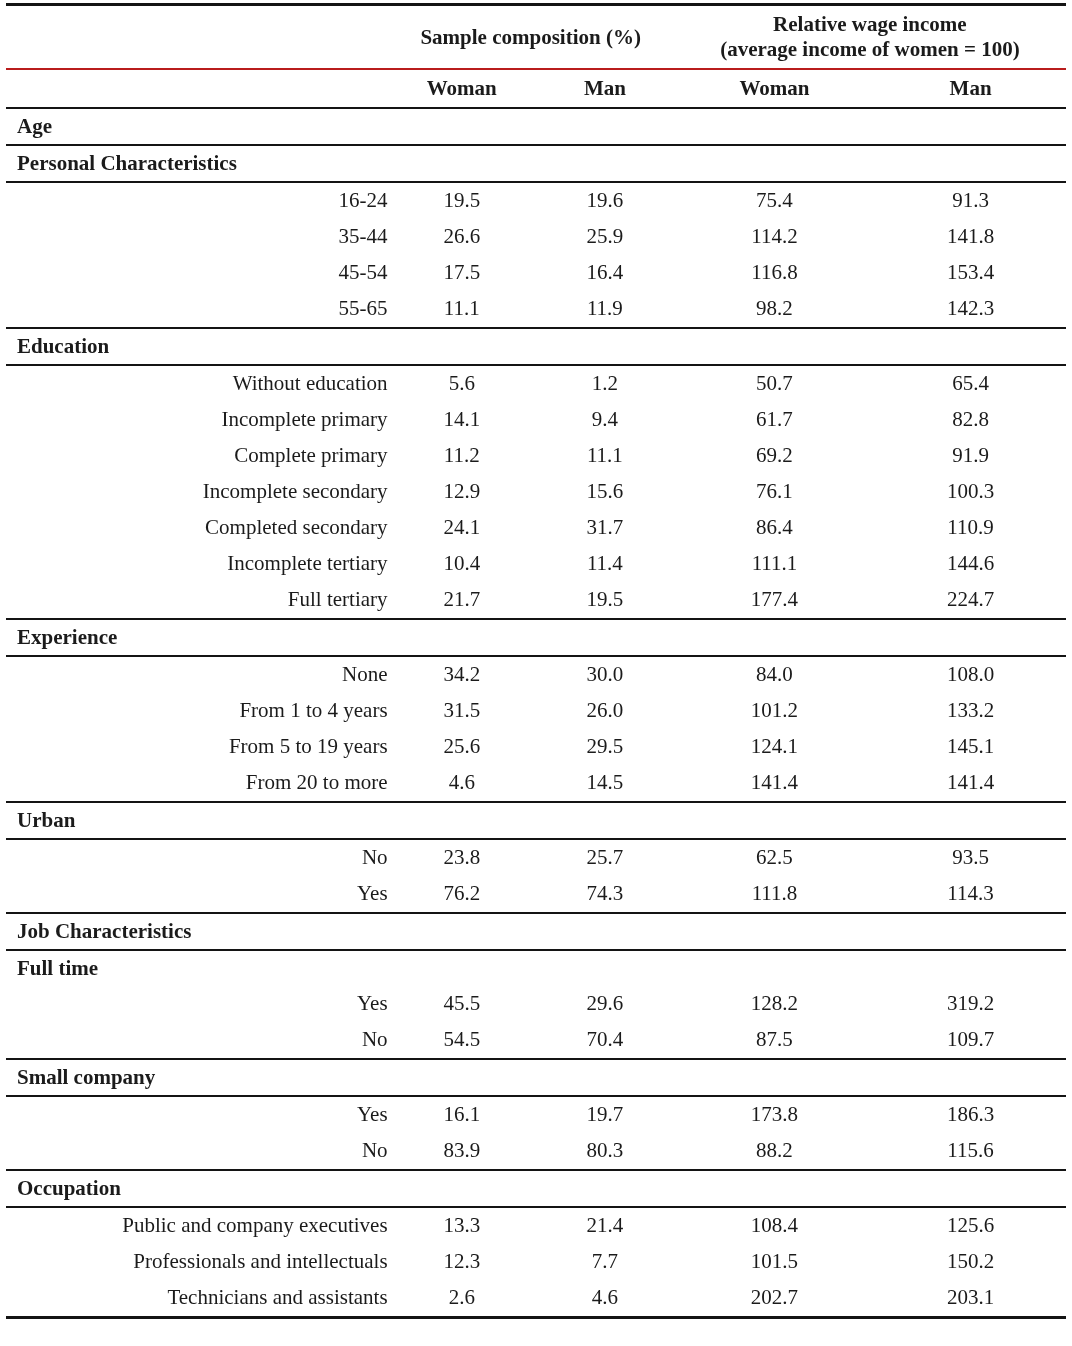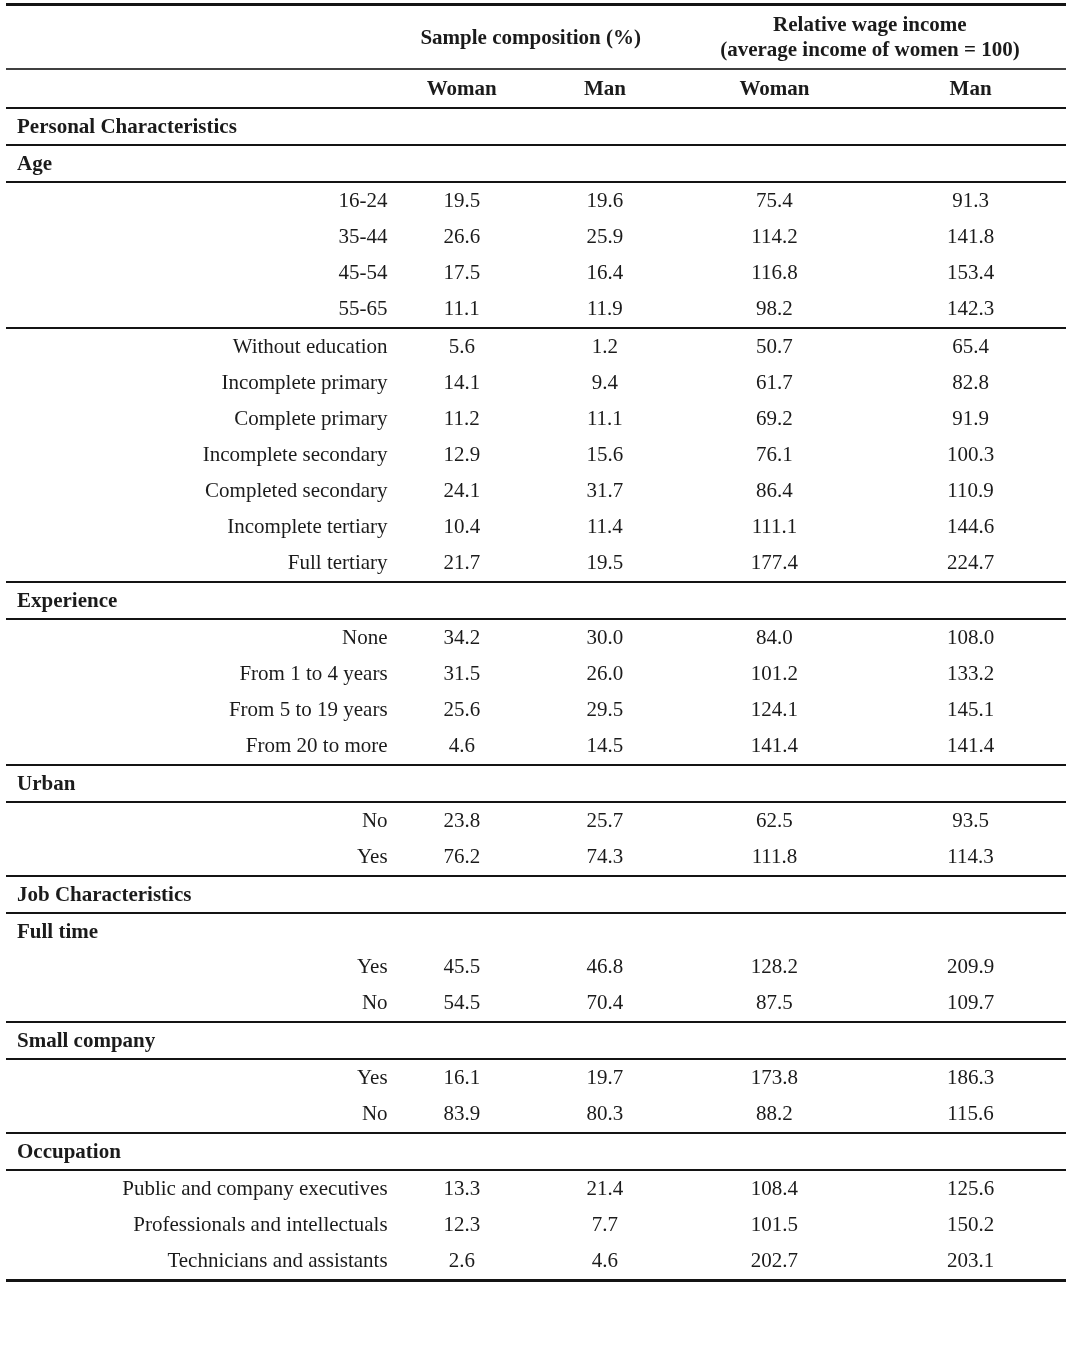--- a/index.html
+++ b/index.html
@@ -22,21 +22,21 @@
     border-bottom: 3px solid #141414;
     table-layout: fixed;
   }
   col.c-label { width: 36%; }
   col.c-sw { width: 14%; }
   col.c-sm { width: 13%; }
   col.c-ww { width: 19%; }
   col.c-wm { width: 18%; }
 
   thead tr.group-row {
-    border-bottom: 2px solid #404040;
+    border-bottom: 2px solid #b91c1c;
   }
   thead {
     border-bottom: 2px solid #141414;
   }
   th.group-head {
     font-size: 21px;
     font-weight: bold;
     line-height: 25px;
     text-align: center;
     vertical-align: middle;
@@ -101,24 +101,24 @@
       <tr>
         <td></td>
         <th class="sub-head">Woman</th>
         <th class="sub-head">Man</th>
         <th class="sub-head">Woman</th>
         <th class="sub-head">Man</th>
       </tr>
     </thead>
     <tbody>
         <tr class="section-row ruled">
+          <td colspan="5">Age</td>
+        </tr>
+        <tr class="section-row ruled">
           <td colspan="5">Personal Characteristics</td>
-        </tr>
-        <tr class="section-row ruled">
-          <td colspan="5">Age</td>
         </tr>
         <tr class="data-row">
           <td class="row-label">16-24</td>
           <td class="num">19.5</td>
           <td class="num">19.6</td>
           <td class="num">75.4</td>
           <td class="num">91.3</td>
         </tr>
         <tr class="data-row">
           <td class="row-label">35-44</td>
@@ -134,20 +134,23 @@
           <td class="num">116.8</td>
           <td class="num">153.4</td>
         </tr>
         <tr class="data-row last">
           <td class="row-label">55-65</td>
           <td class="num">11.1</td>
           <td class="num">11.9</td>
           <td class="num">98.2</td>
           <td class="num">142.3</td>
         </tr>
+        <tr class="section-row ruled">
+          <td colspan="5">Education</td>
+        </tr>
         <tr class="data-row">
           <td class="row-label">Without education</td>
           <td class="num">5.6</td>
           <td class="num">1.2</td>
           <td class="num">50.7</td>
           <td class="num">65.4</td>
         </tr>
         <tr class="data-row">
           <td class="row-label">Incomplete primary</td>
           <td class="num">14.1</td>
@@ -240,23 +243,23 @@
         </tr>
         <tr class="section-row ruled">
           <td colspan="5">Job Characteristics</td>
         </tr>
         <tr class="section-row">
           <td colspan="5">Full time</td>
         </tr>
         <tr class="data-row">
           <td class="row-label">Yes</td>
           <td class="num">45.5</td>
-          <td class="num">46.8</td>
+          <td class="num">29.6</td>
           <td class="num">128.2</td>
-          <td class="num">209.9</td>
+          <td class="num">319.2</td>
         </tr>
         <tr class="data-row last">
           <td class="row-label">No</td>
           <td class="num">54.5</td>
           <td class="num">70.4</td>
           <td class="num">87.5</td>
           <td class="num">109.7</td>
         </tr>
         <tr class="section-row ruled">
           <td colspan="5">Small company</td>

